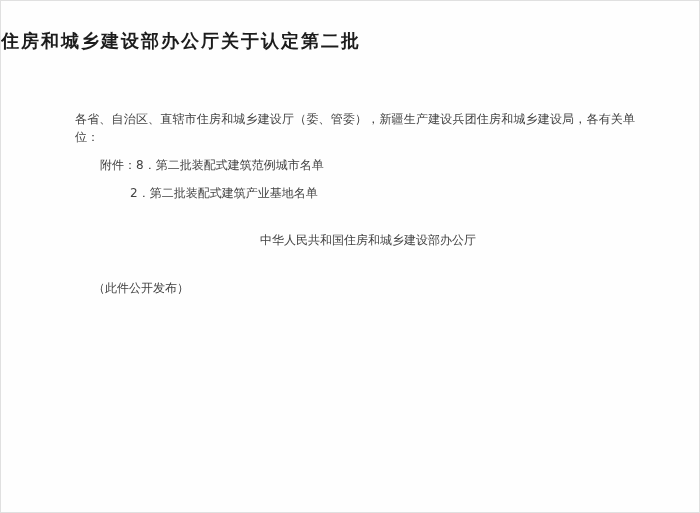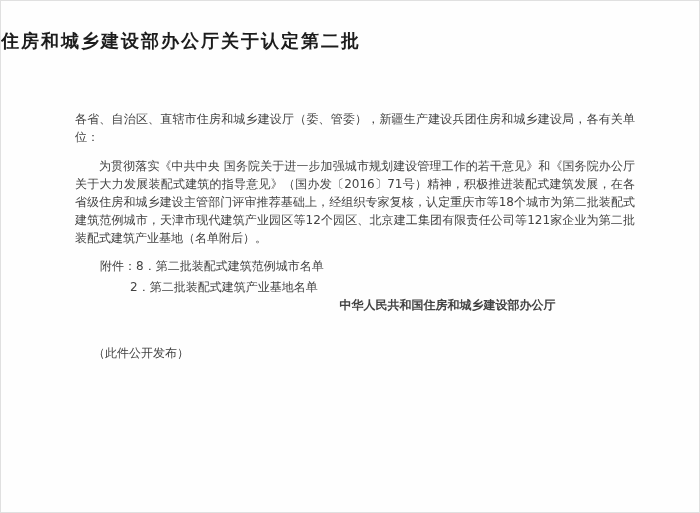--- a/index.html
+++ b/index.html
@@ -27,43 +27,42 @@
     margin-left: 74px;
     font-size: 12px;
     line-height: 18px;
     text-align: justify;
     color: #424242;
   }
   .salutation { margin-top: 56px; }
   .para-1 { margin-top: 11px; text-indent: 2em; }
   .para-2 { margin-top: 14px; text-indent: 2em; }
   .attachment-1 { margin-top: 10px; margin-left: 25px; }
-  .attachment-2 { margin-top: 3px; margin-left: 55px; }
+  .attachment-2 { margin-top: 10px; margin-left: 55px; }
   .signature {
+    margin-top: 29px;
     padding-left: 185px;
-    text-align: center;
-    font-weight: bold;
+    text-align: left;
   }
   .sig-date { margin-top: 5px; }
   .footer-note { margin-top: 30px; margin-left: 18px; }
 </style>
 </head>
 <body>
 
 <div class="page">
 
   <div class="title">
     <div>住房和城乡建设部办公厅关于认定第二批</div>
   </div>
 
   <div class="content">
 
     <p class="salutation">各省、自治区、直辖市住房和城乡建设厅（委、管委），新疆生产建设兵团住房和城乡建设局，各有关单位：</p>
 
-    <p class="para-1">为贯彻落实《中共中央 国务院关于进一步加强城市规划建设管理工作的若干意见》和《国务院办公厅关于大力发展装配式建筑的指导意见》（国办发〔2016〕71号）精神，积极推进装配式建筑发展，在各省级住房和城乡建设主管部门评审推荐基础上，经组织专家复核，认定重庆市等18个城市为第二批装配式建筑范例城市，天津市现代建筑产业园区等12个园区、北京建工集团有限责任公司等121家企业为第二批装配式建筑产业基地（名单附后）。</p>
 
 
     <p class="attachment-1">附件：8．第二批装配式建筑范例城市名单</p>
 
     <p class="attachment-2">2．第二批装配式建筑产业基地名单</p>
 
     <div class="signature">
       <div>中华人民共和国住房和城乡建设部办公厅</div>
     </div>
 

